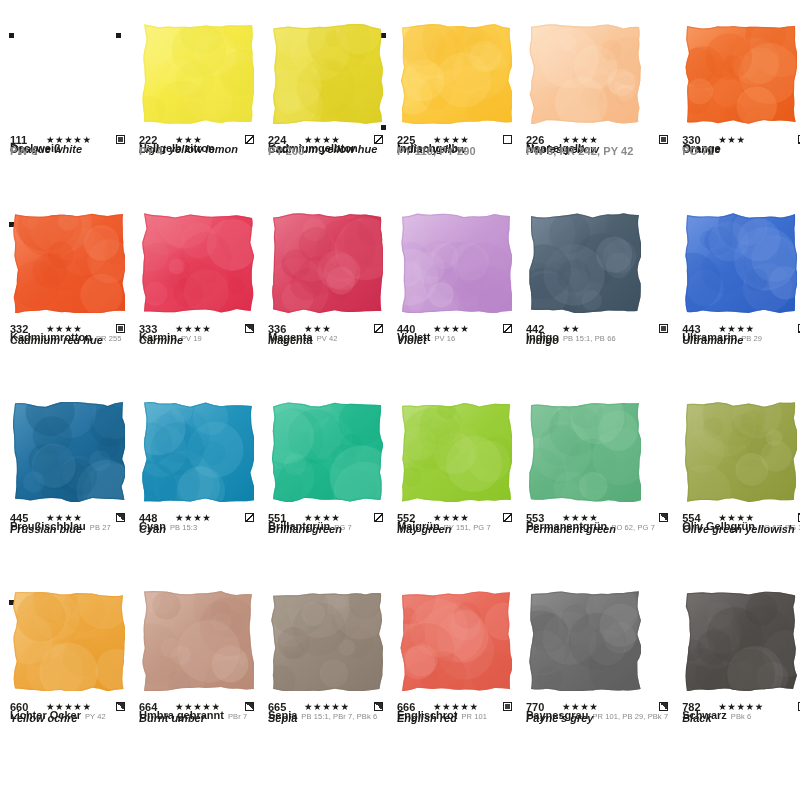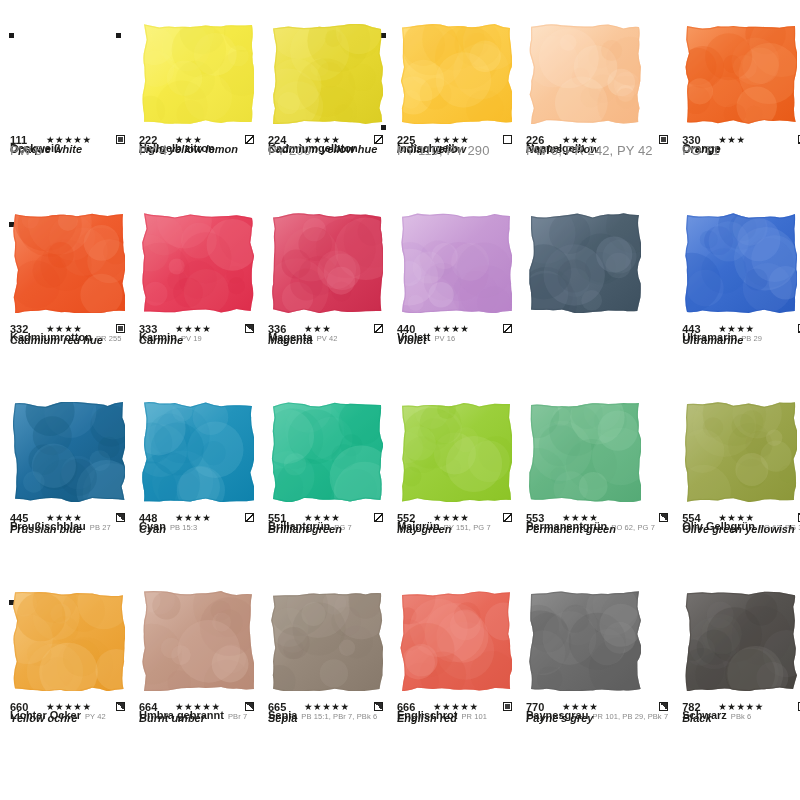--- a/index.html
+++ b/index.html
@@ -131,25 +131,26 @@
   }
   .name-en {
     font-size: 11px;
     font-style: italic;
     font-weight: bold;
     color: #1d1d1b;
     white-space: nowrap;
     margin-bottom: 2px;
   }
   .pig-below {
-    font-size: 13px;
+    font-size: 11px;
     color: #8b8b8b;
     letter-spacing: 0.1px;
     white-space: nowrap;
     min-height: 9px;
+    font-weight: bold;
   }
 </style>
 </head>
 <body>
 
 <div id="sheet">
 
   <div class="reg" style="left:9px;  top:33px;"></div>
   <div class="reg" style="left:116px; top:33px;"></div>
   <div class="reg" style="left:381px; top:33px;"></div>
@@ -677,20 +678,33 @@
                 <circle cx="16.4" cy="20.6" r="30.1" fill="#78899a" opacity="0.14"></circle>
                 <circle cx="14.7" cy="58.8" r="27.5" fill="#3d505f" opacity="0.25"></circle>
                 <circle cx="85.2" cy="41.5" r="18.1" fill="#78899a" opacity="0.30"></circle>
                 <circle cx="45.2" cy="63.1" r="16.5" fill="#3d505f" opacity="0.14"></circle>
                 <circle cx="89.4" cy="52.5" r="12.8" fill="#78899a" opacity="0.19"></circle>
               </g>
       <path d="M 0.0 0.9 Q 8.6 2.9 15.4 2.4 Q 22.9 1.6 30.9 0.7 Q 38.9 -0.1 46.3 -1.4 Q 54.0 0.2 61.7 2.4 Q 68.8 -0.0 77.1 -0.7 Q 85.4 0.2 92.6 -1.7 Q 98.8 0.2 108.0 0.0 Q 106.4 6.4 107.5 13.7 Q 108.4 21.8 109.9 27.4 Q 110.5 34.8 110.4 41.1 Q 107.0 47.2 106.5 54.9 Q 106.9 62.4 109.7 68.6 Q 110.0 74.2 109.5 82.3 Q 108.0 88.4 106.3 96.0 Q 98.3 96.7 92.6 95.7 Q 84.7 95.7 77.1 95.5 Q 70.7 96.8 61.7 97.0 Q 54.9 97.5 46.3 98.9 Q 38.1 96.1 30.9 94.4 Q 23.2 95.7 15.4 94.7 Q 7.7 95.5 0.0 94.4 Q 0.8 89.1 0.4 82.3 Q -0.0 74.5 -1.5 68.6 Q -1.6 61.7 -1.6 54.9 Q 1.4 46.9 2.6 41.1 Q 3.1 35.6 2.4 27.4 Q 0.1 21.2 -0.0 13.7 Z" transform="translate(2,2)" fill="none" stroke="#3d505f" stroke-width="2.4" opacity="0.45"></path>
     </g>
   </svg>
     </div>
+    <div class="meta">
+      <div class="line1">
+        <span class="code">442</span>
+        <span class="stars">★★</span>
+        <span class="opacity-icon opaque"></span>
+      </div>
+      <div class="line2">
+        <span class="name-de">Indigo</span>
+        <span class="pig-inline">PB 15:1, PB 66</span>
+      </div>
+      <div class="name-en">Indigo</div>
+      <div class="pig-below"></div>
+    </div>
       </div>
       <div class="cell">
     <div class="swatch-wrap">
 
   <svg class="swatch" viewBox="0 0 112 100" width="112" height="100" aria-hidden="true">
     <defs>
       <clipPath id="clip-g11">
                 <path d="M 0.0 0.1 Q 9.2 2.1 15.4 1.4 Q 23.5 0.8 30.9 1.7 Q 37.7 1.3 46.3 -1.7 Q 53.2 1.2 61.7 2.7 Q 69.8 2.0 77.1 1.9 Q 85.8 1.0 92.6 2.6 Q 99.1 2.3 108.0 -0.9 Q 108.4 7.4 107.4 13.7 Q 108.0 22.0 107.8 27.4 Q 107.7 33.3 110.4 41.1 Q 109.2 49.4 109.4 54.9 Q 111.3 60.2 110.3 68.6 Q 108.3 75.6 108.0 82.3 Q 108.2 88.0 107.8 96.0 Q 99.4 96.8 92.6 97.9 Q 83.6 96.3 77.1 94.8 Q 68.0 96.5 61.7 97.9 Q 54.6 97.9 46.3 96.8 Q 39.9 96.2 30.9 96.9 Q 24.2 96.7 15.4 95.6 Q 8.3 97.8 0.0 97.1 Q -2.0 89.1 -1.6 82.3 Q -0.8 76.2 0.2 68.6 Q 0.2 62.5 -0.2 54.9 Q 0.4 49.1 -1.6 41.1 Q -1.4 33.3 0.5 27.4 Q 0.3 19.9 -0.9 13.7 Z" transform="translate(2,2)"></path>
               </clipPath>
       <linearGradient id="lg-g11" x1="0" y1="0" x2="1" y2="1">

